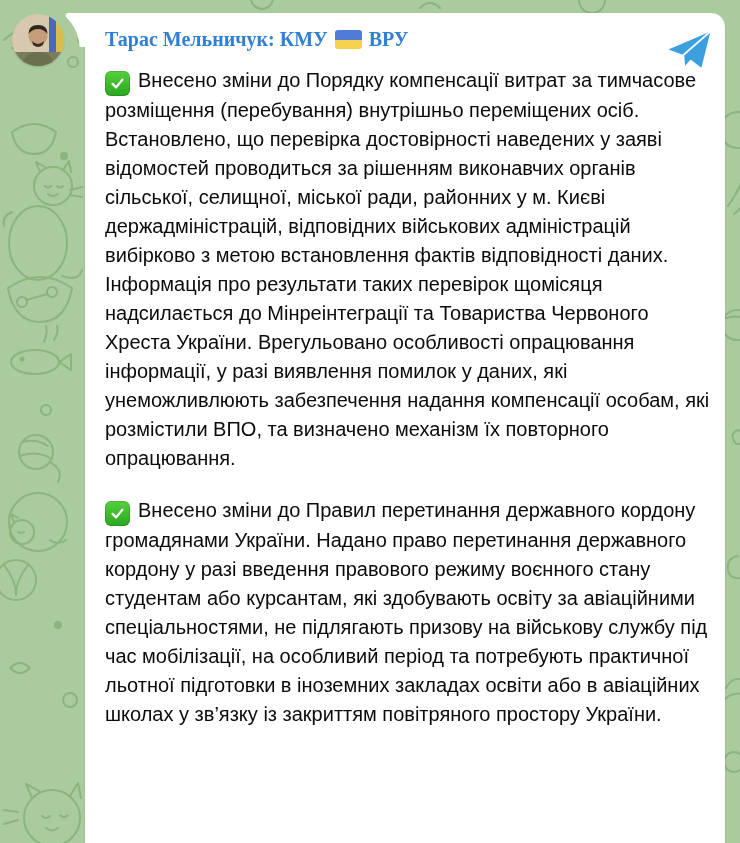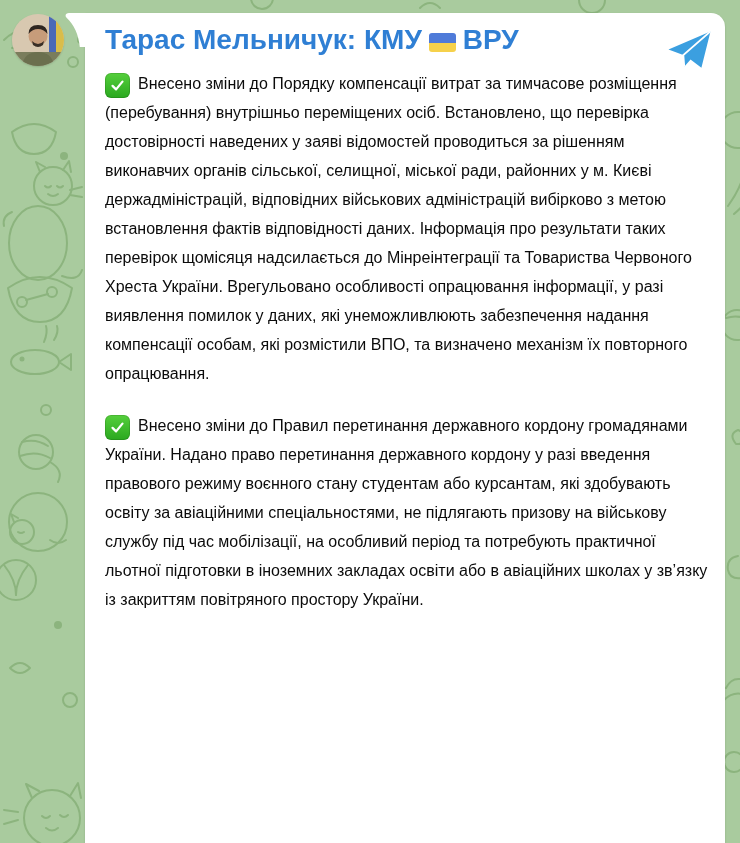--- a/index.html
+++ b/index.html
@@ -18,31 +18,31 @@
 
   .avatar{position:absolute;left:12px;top:14px;width:52px;height:52px;border-radius:50%;overflow:hidden;cursor:pointer;box-shadow:0 1px 2px rgba(0,0,0,.15);}
   .avatar svg{display:block;width:52px;height:52px;}
 
   .bubble{position:absolute;left:85px;top:13px;width:640px;height:830px;background:var(--bubble);
     border-radius:0 14px 0 0;box-shadow:0 1px 2px rgba(0,0,0,.18);}
   .tail{position:absolute;left:-20px;top:0;width:21px;height:34px;}
   .tail path{fill:var(--bubble);}
 
   .header{padding:13px 70px 0 20px;line-height:27px;}
-  .chname{color:var(--channel-name);font-weight:700;font-size:28px;cursor:pointer;white-space:nowrap;}
+  .chname{color:var(--channel-name);font-weight:700;font-size:20px;cursor:pointer;white-space:nowrap;font-family:Liberation Serif, serif;}
   .flag{display:inline-block;width:27px;height:19px;border-radius:3px;overflow:hidden;vertical-align:-3px;margin:0 7px;}
   .flag .fb{display:block;width:100%;height:50%;background:var(--flag-blue);}
   .flag .fy{display:block;width:100%;height:50%;background:var(--flag-yellow);}
 
   .share{position:absolute;top:16px;right:13px;width:46px;height:42px;cursor:pointer;}
   .share svg{width:46px;height:42px;display:block;}
   .plane-body{fill:var(--share-icon);}
   .plane-fold{stroke:#ffffff;stroke-width:2;fill:none;}
 
-  .body{padding:12px 14px 0 20px;color:var(--text);font-size:16px;line-height:29px;}
+  .body{padding:12px 14px 0 20px;color:var(--text);font-size:20px;line-height:29px;}
   .para + .para{margin-top:23px;}
   .check{display:inline-flex;align-items:center;justify-content:center;width:25px;height:25px;border-radius:6px;
     background:linear-gradient(180deg,var(--check-green-light),var(--check-green));
     vertical-align:-5px;margin-right:8px;box-shadow:inset 0 0 0 1px rgba(0,0,0,.12);}
   .check svg{width:17px;height:17px;}
   .check polyline{fill:none;stroke:#fff;stroke-width:3.2;stroke-linecap:round;stroke-linejoin:round;}
 </style>
 </head>
 <body>
 

